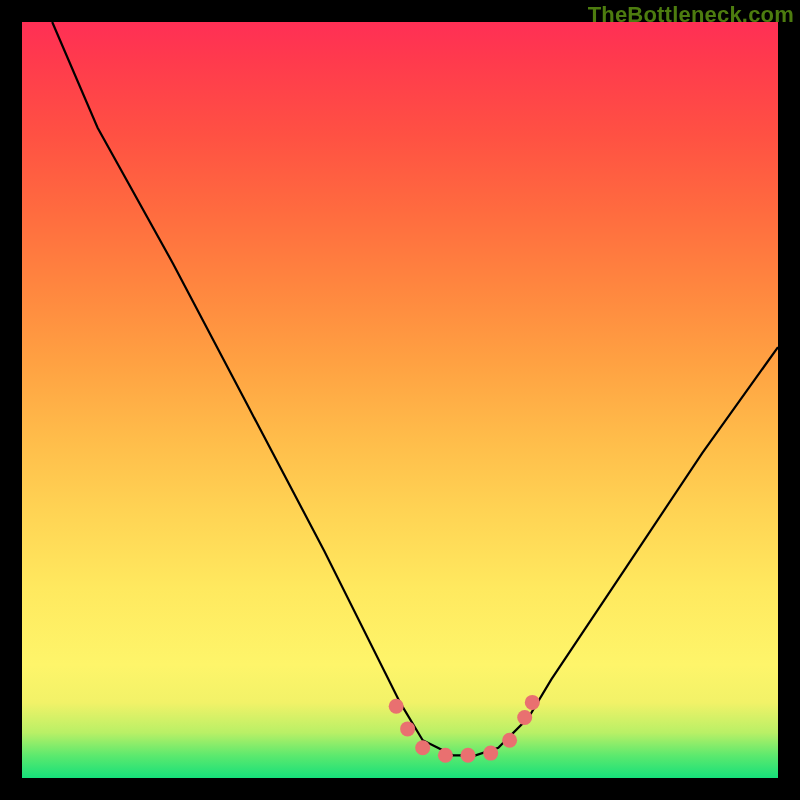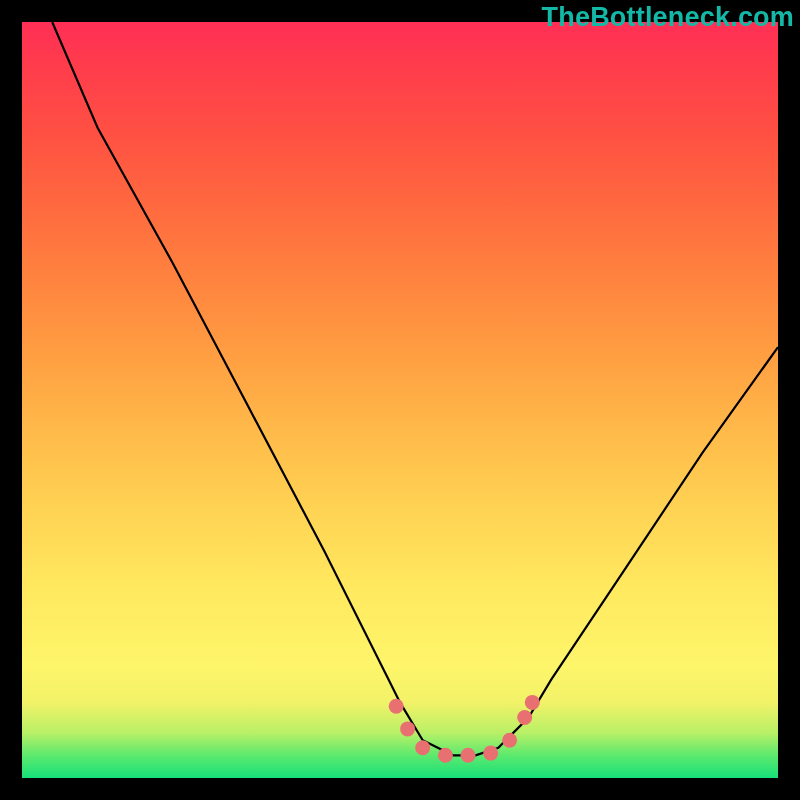--- a/index.html
+++ b/index.html
@@ -38,22 +38,22 @@
       #ff6b3f 75%,
       #ff5143 85%,
       #ff3a4d 95%,
       #ff2f55 100%
     );
   }
   .watermark {
     position: absolute;
     top: 2px;
     right: 6px;
-    color: #14b8a6;
-    font-size: 27px;
+    color: #4d7c0f;
+    font-size: 22px;
     font-weight: 600;
     letter-spacing: 0.2px;
     user-select: none;
   }
   svg.curve {
     position: absolute;
     inset: 0;
     width: 100%;
     height: 100%;
     overflow: visible;

